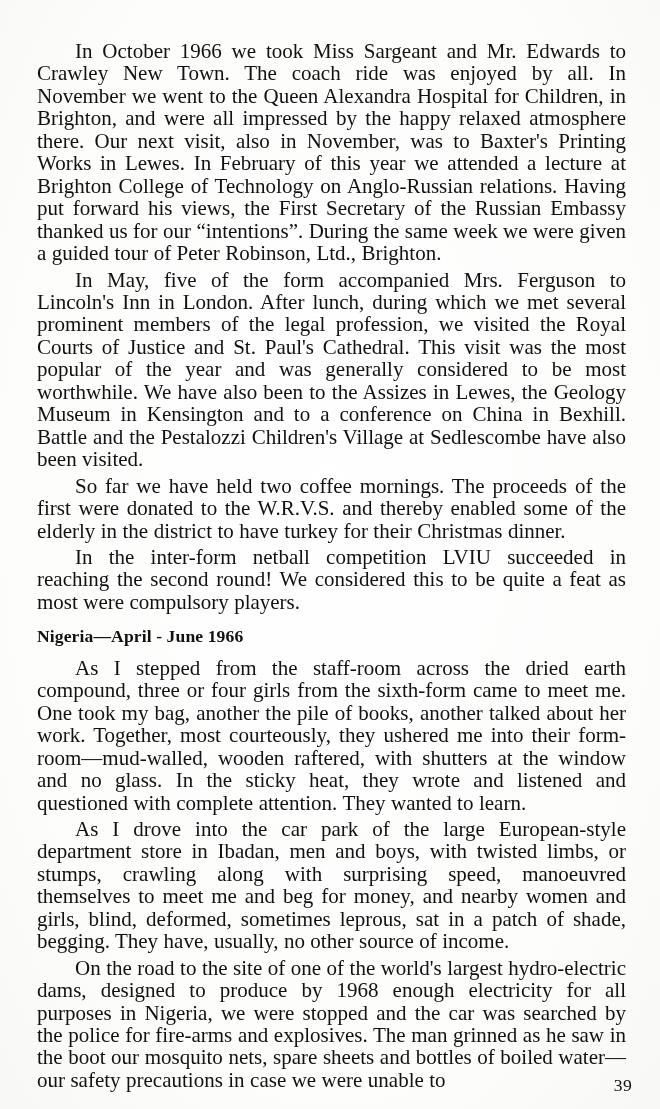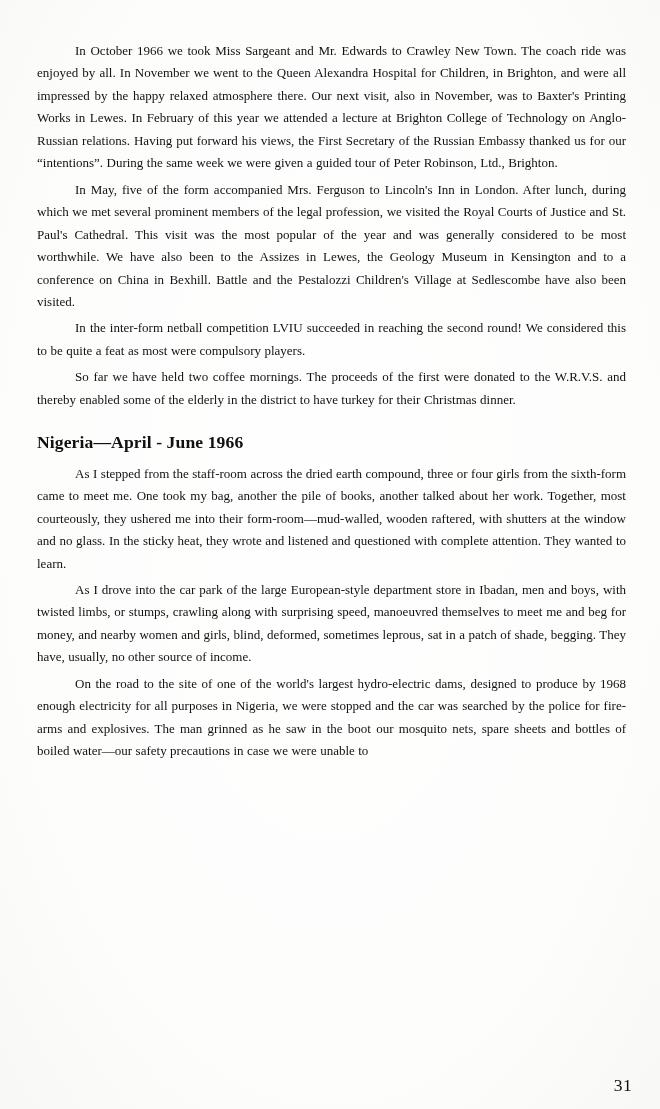--- a/index.html
+++ b/index.html
@@ -37,21 +37,21 @@
     position: absolute;
     left: 37px;
     top: 40px;
     width: 589px;
   }
 
   p.body-par {
     margin: 0;
     text-align: justify;
     text-indent: 38px;
-    font-size: 13px;
+    font-size: 21px;
     line-height: 22.45px;
     letter-spacing: 0.0px;
     word-spacing: 0.2px;
     -webkit-font-smoothing: none;
   }
   p.body-par + p.body-par {
     margin-top: 4px;
   }
   
   p.body-par.gap-before {
@@ -62,21 +62,21 @@
     margin: 0;
     font-size: 17.6px;
     line-height: 22.45px;
     font-weight: bold;
     text-align: left;
     text-indent: 0;
     letter-spacing: 0.1px;
   }
 
   .heading-block {
-    margin-top: 20px;
+    margin-top: 12px;
     margin-bottom: 9px;
   }
 
   .page-number {
     position: absolute;
     right: 28px;
     bottom: 14px;
     font-size: 17.6px;
     line-height: 1;
     letter-spacing: 0.3px;
@@ -86,31 +86,31 @@
 <body>
 
 <div class="page"></div>
 
 <div class="text-column">
 
   <p class="body-par">In October 1966 we took Miss Sargeant and Mr. Edwards to Crawley New Town.  The coach ride was enjoyed by all.  In November we went to the Queen Alexandra Hospital for Children, in Brighton, and were all impressed by the happy relaxed atmosphere there.  Our next visit, also in November, was to Baxter's Printing Works in Lewes.  In February of this year we attended a lecture at Brighton College of Technology on Anglo-Russian relations.  Having put forward his views, the First Secretary of the Russian Embassy thanked us for our “intentions”.  During the same week we were given a guided tour of Peter Robinson, Ltd., Brighton.</p>
 
   <p class="body-par gap-before">In May, five of the form accompanied Mrs. Ferguson to Lincoln's Inn in London.  After lunch, during which we met several prominent members of the legal profession, we visited the Royal Courts of Justice and St. Paul's Cathedral.  This visit was the most popular of the year and was generally considered to be most worthwhile.  We have also been to the Assizes in Lewes, the Geology Museum in Kensington and to a conference on China in Bexhill. Battle and the Pestalozzi Children's Village at Sedlescombe have also been visited.</p>
 
+  <p class="body-par gap-before">So far we have held two coffee mornings.  The proceeds of the first were donated to the W.R.V.S. and thereby enabled some of the elderly in the district to have turkey for their Christmas dinner.</p>
+
   <p class="body-par gap-before">In the inter-form netball competition LVIU succeeded in reaching the second round!  We considered this to be quite a feat as most were compulsory players.</p>
-
-  <p class="body-par gap-before">So far we have held two coffee mornings.  The proceeds of the first were donated to the W.R.V.S. and thereby enabled some of the elderly in the district to have turkey for their Christmas dinner.</p>
 
   <div class="heading-block">
     <h2 class="section-heading">Nigeria—April - June  1966</h2>
   </div>
 
   <p class="body-par">As I stepped from the staff-room across the dried earth compound, three or four girls from the sixth-form came to meet me. One took my bag, another the pile of books, another talked about her work.  Together, most courteously, they ushered me into their form-room—mud-walled, wooden raftered, with shutters at the window and no glass.  In the sticky heat, they wrote and listened and questioned with complete attention.  They wanted to learn.</p>
 
   <p class="body-par gap-before">As I drove into the car park of the large European-style department store in Ibadan, men and boys, with twisted limbs, or stumps, crawling along with surprising speed, manoeuvred themselves to meet me and beg for money, and nearby women and girls, blind, deformed, sometimes leprous, sat in a patch of shade, begging. They have, usually, no other source of income.</p>
 
   <p class="body-par gap-before">On the road to the site of one of the world's largest hydro-electric dams, designed to produce by 1968 enough electricity for all purposes in Nigeria, we were stopped and the car was searched by the police for fire-arms and explosives.  The man grinned as he saw in the boot our mosquito nets, spare sheets and bottles of boiled water—our safety precautions in case we were unable to</p>
 
 </div>
 
-<div class="page-number">31</div>
+<div class="page-number">39</div>
 
 <div class="scan-noise"></div>
 
 </body></html>

